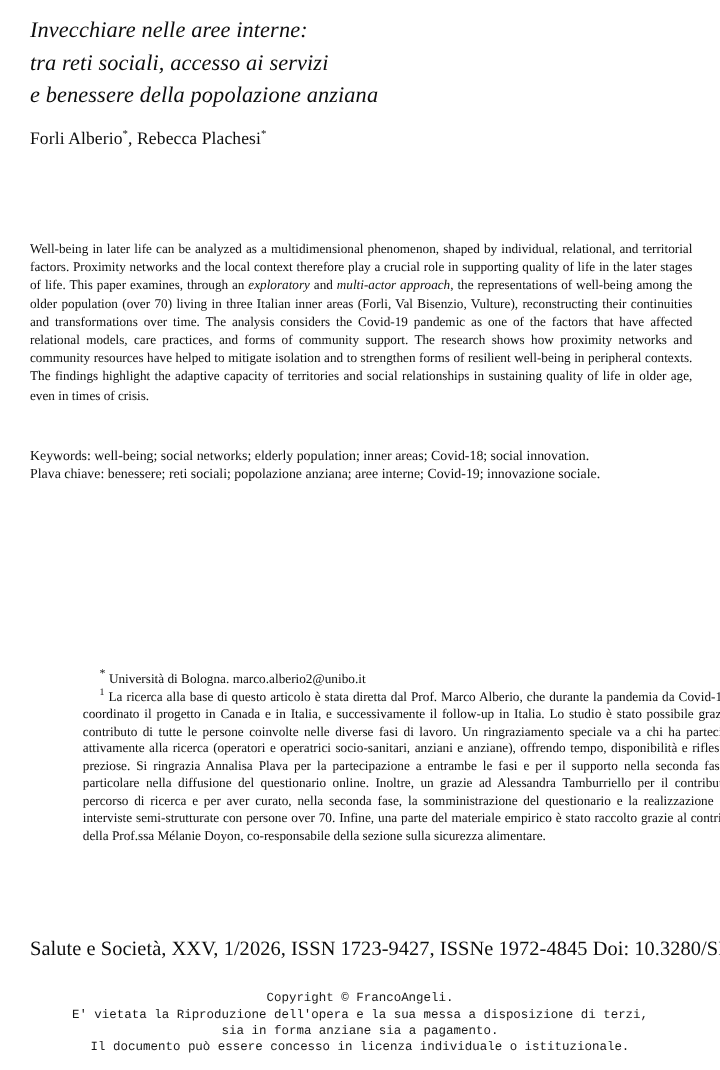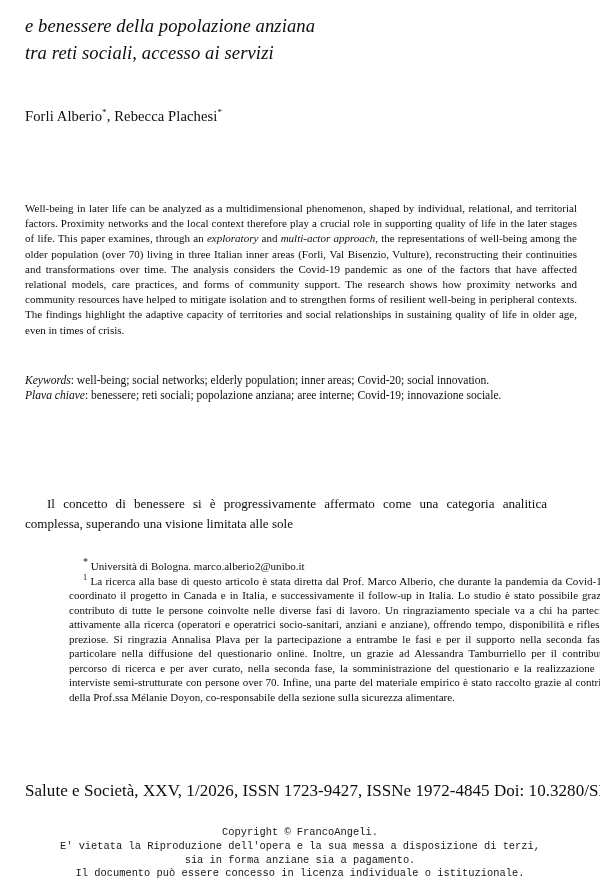--- a/index.html
+++ b/index.html
@@ -73,21 +73,20 @@
   .keywords {
     position: absolute;
     left: 25px;
     top: 373px;
     width: 552px;
     font-size: 11.55px;
     line-height: 15.2px;
     text-align: justify;
   }
   .keywords .lead {
-    font-style: italic;
   }
 
   
   .section-heading {
     position: absolute;
     left: 25px;
     top: 447px;
     font-weight: bold;
     font-size: 13.1px;
     line-height: 18px;
@@ -160,32 +159,32 @@
     color: #161616;
   }
   .copyright div { white-space: nowrap; }
 </style>
 </head>
 <body>
 
 <div class="page">
 
   <div class="title-block">
+    <div class="title-line">Invecchiare nelle aree interne:</div>
+    <div class="title-line">tra reti sociali, accesso ai servizi</div>
     <div class="title-line">e benessere della popolazione anziana</div>
-    <div class="title-line">tra reti sociali, accesso ai servizi</div>
   </div>
 
   <div class="authors"><span>Forli Alberio</span><sup>*</sup><span>, Rebecca Plachesi</span><sup>*</sup></div>
 
   <div class="abstract"><span>Well-being in later life can be analyzed as a multidimensional phenomenon, shaped by individual, relational, and territorial factors. Proximity networks and the local context therefore play a crucial role in supporting quality of life in the later stages of life. This paper examines, through an </span><i>exploratory</i><span> and </span><i>multi-actor approach</i><span>, the representations of well-being among the older population (over 70) living in three Italian inner areas (Forli, Val Bisenzio, Vulture), reconstructing their continuities and transformations over time. The analysis considers the Covid-19 pandemic as one of the factors that have affected relational models, care practices, and forms of community support. The research shows how proximity networks and community resources have helped to mitigate isolation and to strengthen forms of resilient well-being in peripheral contexts. The findings highlight the adaptive capacity of territories and social relationships in sustaining quality of life in older age, even in times of crisis.</span></div>
 
-  <div class="keywords"><span class="lead">Keywords</span><span>: well-being; social networks; elderly population; inner areas; Covid-20; social innovation.</span><br><span class="lead">Plava chiave</span><span>: benessere; reti sociali; popolazione anziana; aree interne; Covid-19; innovazione sociale.</span></div>
+  <div class="keywords"><span class="lead">Keywords</span><span>: well-being; social networks; elderly population; inner areas; Covid-18; social innovation.</span><br><span class="lead">Plava chiave</span><span>: benessere; reti sociali; popolazione anziana; aree interne; Covid-19; innovazione sociale.</span></div>
 
 
-  <div class="body-par">Il concetto di benessere si è progressivamente affermato come una categoria analitica complessa, superando una visione limitata alle sole</div>
 
   <div class="footnotes">
     <div class="footnote"><span class="mark star">*</span> <span>Università di Bologna. marco.alberio2@unibo.it</span></div>
     <div class="footnote"><span class="mark">1</span> <span>La ricerca alla base di questo articolo è stata diretta dal Prof. Marco Alberio, che durante la pandemia da Covid-19 ha coordinato il progetto in Canada e in Italia, e successivamente il follow-up in Italia. Lo studio è stato possibile grazie al contributo di tutte le persone coinvolte nelle diverse fasi di lavoro. Un ringraziamento speciale va a chi ha partecipato attivamente alla ricerca (operatori e operatrici socio-sanitari, anziani e anziane), offrendo tempo, disponibilità e riflessioni preziose. Si ringrazia Annalisa Plava per la partecipazione a entrambe le fasi e per il supporto nella seconda fase, in particolare nella diffusione del questionario online. Inoltre, un grazie ad Alessandra Tamburriello per il contributo al percorso di ricerca e per aver curato, nella seconda fase, la somministrazione del questionario e la realizzazione delle interviste semi-strutturate con persone over 70. Infine, una parte del materiale empirico è stato raccolto grazie al contributo della Prof.ssa Mélanie Doyon, co-responsabile della sezione sulla sicurezza alimentare.</span></div>
   </div>
 
   <div class="citation">Salute e Società, XXV, 1/2026, ISSN 1723-9427, ISSNe 1972-4845 Doi: 10.3280/SES2026-001006</div>
 
   <div class="copyright">
     <div>Copyright © FrancoAngeli.</div>

